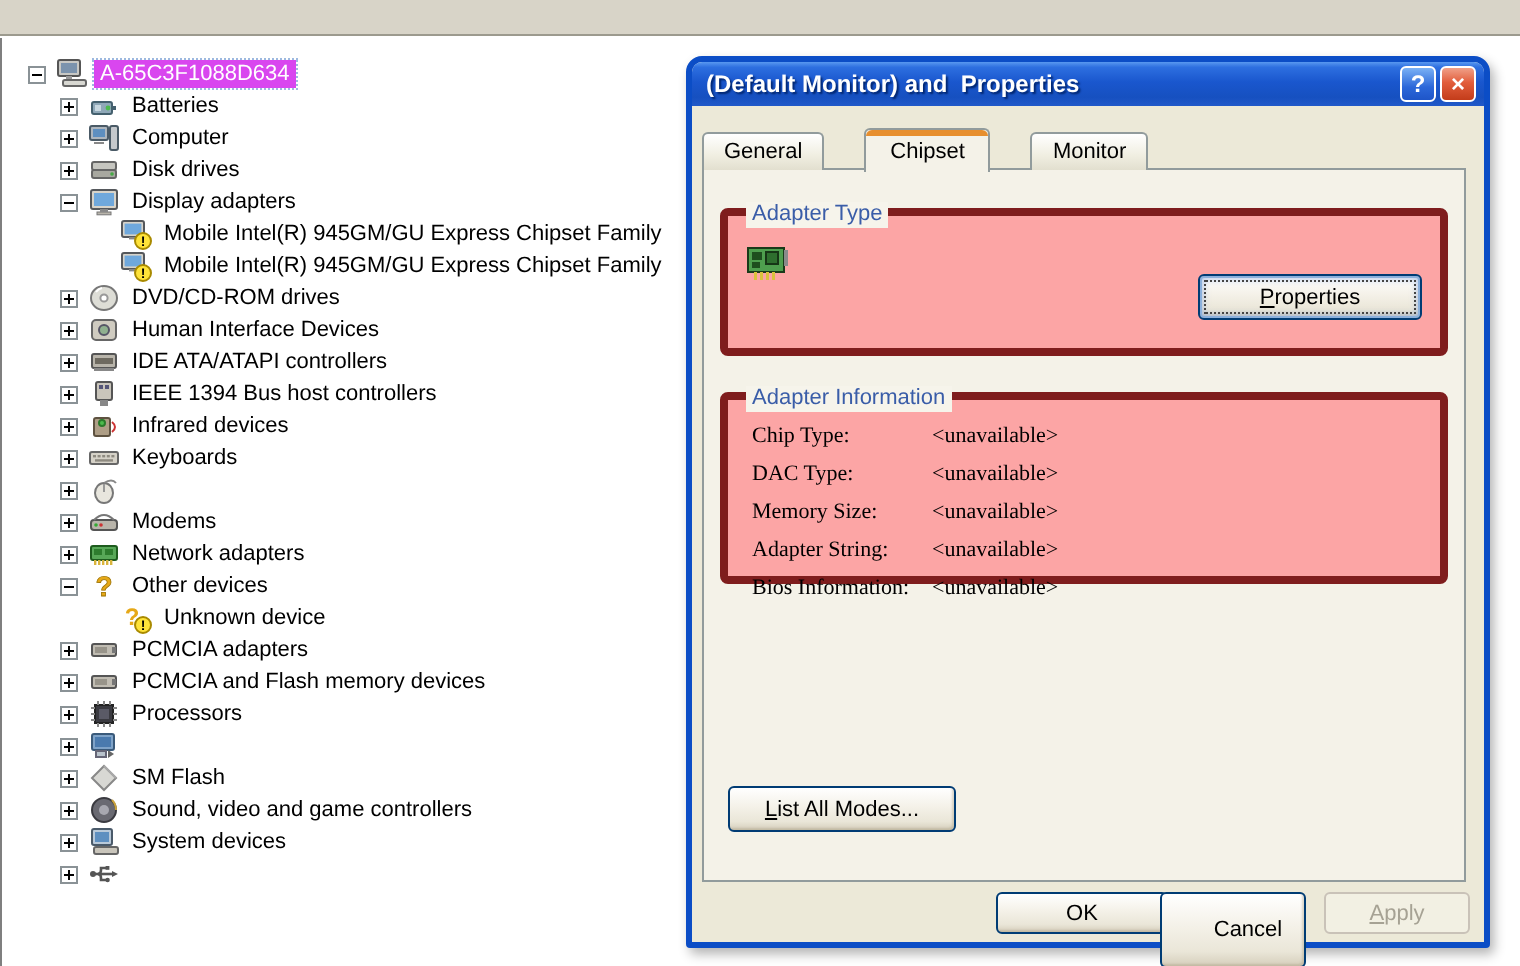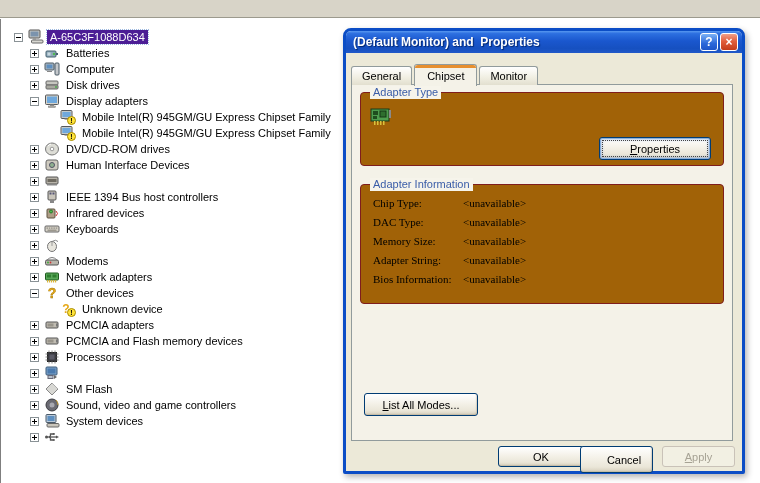--- a/index.html
+++ b/index.html
@@ -13,67 +13,67 @@
     background:#FFFFFF; border-left:1px solid #7F7F7F; padding-top:10px; }
   .tree-row { height:16px; display:flex; align-items:center; white-space:nowrap; }
   .expand-box { width:9px; height:9px; border:1px solid #8A9296; background:#FFFFFF;
     position:relative; flex:0 0 9px; margin-right:5px; }
   .expand-box::before { content:''; position:absolute; left:1px; right:1px; top:3px; height:1px; background:#000; }
   .expand-box.plus::after { content:''; position:absolute; top:1px; bottom:1px; left:3px; width:1px; background:#000; }
   .expand-spacer { width:9px; flex:0 0 9px; margin-right:5px; }
   .tree-icon { width:16px; height:16px; flex:0 0 16px; margin-right:3px; }
   .tree-icon svg { display:block; }
   .tree-label { padding:1px 3px; color:#000; }
-  .tree-label.selected { background:#4c1d95; color:#FFFFFF; outline:1px dotted #9DB9E0; }
+  .tree-label.selected { background:#d946ef; color:#FFFFFF; outline:1px dotted #9DB9E0; }
 
   
   .dialog { position:absolute; left:343px; top:28px; width:402px; height:446px;
     border:3px solid #0B4DC6; border-radius:8px 8px 2px 2px; background:#ECE9D8;
     box-shadow:2px 3px 6px rgba(0,0,0,.3); }
   .titlebar { position:absolute; left:0; top:0; right:0; height:22px;
     border-radius:5px 5px 0 0;
     background:linear-gradient(180deg,#5898F0 0%,#2D6FE0 12%,#1A57CE 45%,#1650C0 80%,#2159C9 100%); }
   .title-text { color:#FFFFFF; font-weight:bold; font-size:12px; line-height:22px;
     padding-left:7px; white-space:pre; text-shadow:1px 1px 1px #00256E; }
   .tb-buttons { position:absolute; right:4px; top:2px; display:flex; gap:2px; }
   .tb-btn { width:18px; height:18px; border:1px solid #FFFFFF; border-radius:3px;
     color:#FFFFFF; font-weight:bold; font-size:12px; text-align:center; line-height:16px; }
   .tb-help { background:linear-gradient(180deg,#7AB1F5,#2B67D9 60%,#1E55C8); }
   .tb-close { background:linear-gradient(180deg,#F0A088,#E25E3C 45%,#C33C1A); }
 
-  .tabs { position:absolute; left:5px; top:32px; height:22px; display:flex; align-items:flex-end; z-index:3; }
+  .tabs { position:absolute; left:5px; top:32px; height:22px; display:flex; align-items:flex-end; z-index:3;gap:18px; }
   .tab { position:relative; padding:3px 10px 3px; margin-right:2px; border:1px solid #919B9C;
     border-bottom:none; border-radius:3px 3px 0 0;
     background:linear-gradient(180deg,#FFFFFF,#F0EEE1 60%,#E2DFCF); }
   .tab.active { padding:5px 12px 4px; margin-bottom:-1px; background:#F4F2E8; z-index:4; }
   .tab.active::before { content:''; position:absolute; top:0; left:0; right:0; height:3px;
     background:#E78F2E; border-radius:3px 3px 0 0; }
 
   .tab-page { position:absolute; left:5px; top:53px; width:382px; height:357px;
     border:1px solid #919B9C; background:#F4F2E8; z-index:2; }
 
-  .groupbox { position:absolute; border:1px solid #7f1d1d; border-radius:4px; background:#a16207; }
+  .groupbox { position:absolute; border:4px solid #7f1d1d; border-radius:4px; background:#fca5a5;margin-top:12px; }
   .group-type { left:8px; top:7px; width:364px; height:74px; }
-  .group-info { left:8px; top:99px; width:364px; height:120px; }
+  .group-info { left:8px; top:99px; width:364px; height:96px; }
   .group-caption { position:absolute; top:-7px; left:9px; padding:0 3px; color:#3A5DA8;
     background:#F6F4EB; line-height:13px; }
   .card-icon { position:absolute; left:9px; top:13px; width:22px; height:22px; }
 
   .xpbtn { position:absolute; font-family:"Liberation Sans",sans-serif; font-size:11px; color:#000;
     border:1px solid #003C74; border-radius:3px; text-align:center;
     background:linear-gradient(180deg,#FFFFFF,#F4F1E8 45%,#EAE6D8 80%,#D5CEBB);
     box-shadow:inset -1px -1px 1px rgba(160,150,120,.35); cursor:default;
     display:flex; align-items:center; justify-content:center; }
   .xpbtn.focused { box-shadow:inset 0 0 0 1px #8BB0DC, inset 0 0 3px 2px rgba(140,170,220,.55); }
   .xpbtn.focused::after { content:''; position:absolute; inset:2px; border:1px dotted #444; }
   .xpbtn.disabled { border-color:#C9C2B8; background:#F2F0E3; color:#A6A294; box-shadow:none; }
   .btn-properties { left:247px; top:52px; width:112px; height:23px; }
   .btn-listmodes { left:12px; top:308px; width:114px; height:23px; }
   .btn-ok { left:152px; top:415px; width:86px; height:21px; }
-  .btn-cancel { left:234px; top:415px; width:73px; height:27px;padding-left:15px; }
+  .btn-cancel { left:234px; top:415px; width:73px; height:38px;padding-left:15px; }
   .btn-apply { left:316px; top:415px; width:73px; height:21px; }
   u { text-decoration:underline; }
 
   .info-rows { position:absolute; left:12px; top:12px; right:8px; }
   .info-row { display:flex; margin-bottom:6px; line-height:13px;font-family:Liberation Serif, serif; }
   .info-label { width:90px; flex:0 0 90px; }
   .info-value { flex:1; }
 </style>
 </head>
 <body>
@@ -188,20 +188,21 @@
     </div>
     <div class="tree-row" style="margin-left: 29px;">
       <div class="expand-box plus"></div>
       <span class="tree-icon">
         <svg width="16" height="16" viewBox="0 0 16 16">
           <rect x="2" y="4" width="12" height="7" rx="1" fill="#B8B4AA" stroke="#555"></rect>
           <rect x="3.5" y="6" width="9" height="3" fill="#6E6A60"></rect>
           <rect x="3" y="11" width="10" height="1.5" fill="#888"></rect>
         </svg>
       </span>
+      <span class="tree-label">IDE ATA/ATAPI controllers</span>
     </div>
     <div class="tree-row" style="margin-left: 29px;">
       <div class="expand-box plus"></div>
       <span class="tree-icon">
         <svg width="16" height="16" viewBox="0 0 16 16">
           <rect x="4" y="2" width="8" height="9" rx="1" fill="#C9C5BB" stroke="#555"></rect>
           <rect x="6" y="11" width="4" height="3" fill="#888"></rect>
           <rect x="5.5" y="3.5" width="2" height="2" fill="#557"></rect>
           <rect x="8.5" y="3.5" width="2" height="2" fill="#557"></rect>
         </svg>

